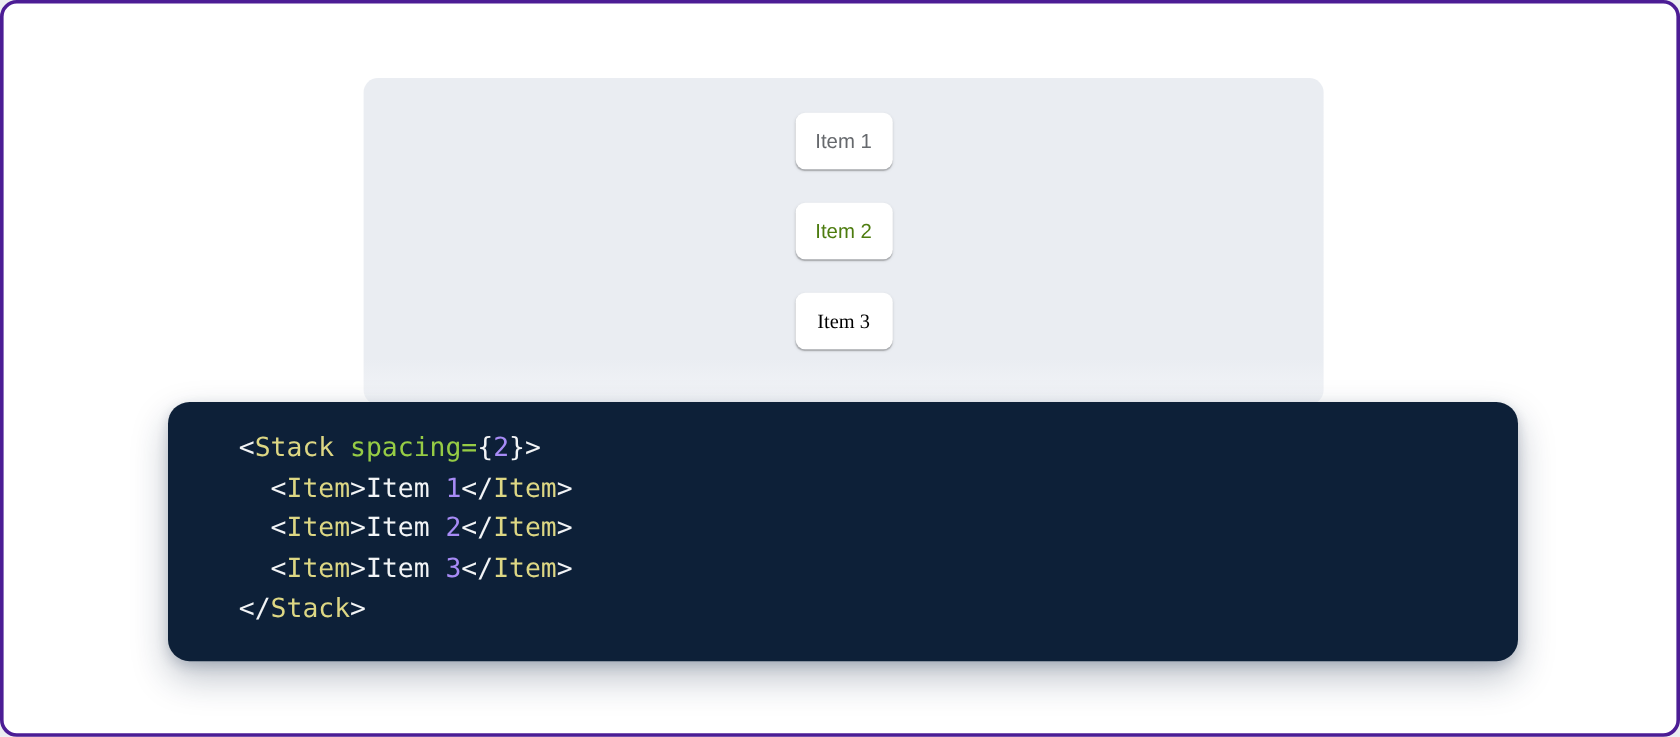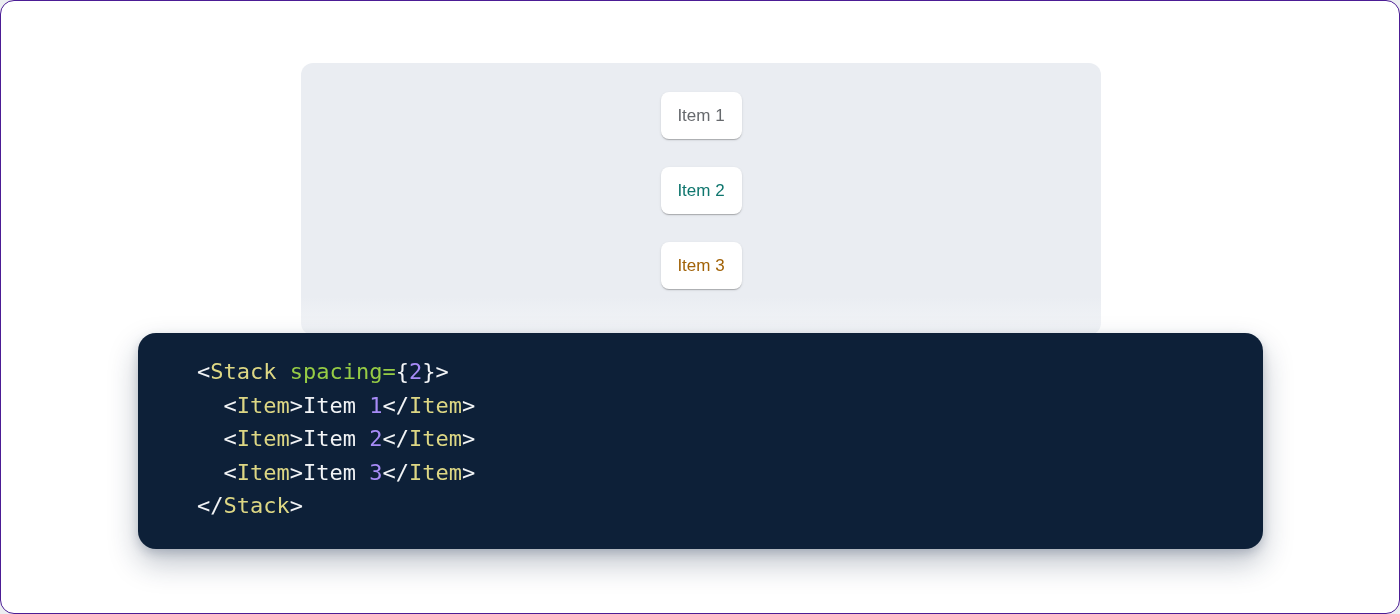--- a/index.html
+++ b/index.html
@@ -7,21 +7,21 @@
   body {
     background: #eceef1;
     font-family: "Liberation Sans", sans-serif;
     position: relative;
     overflow: hidden;
   }
   .frame {
     position: absolute;
     inset: 0;
     background: #ffffff;
-    border: 1px solid #4c1d95;
+    border: 3px solid #4c1d95;
     border-radius: 14px;
   }
   .demo-panel {
     position: absolute;
     left: 300px;
     top: 62px;
     width: 800px;
     height: 272px;
     border-radius: 12px;
     background: linear-gradient(180deg, #eaedf2 0%, #eaedf2 86%, #f3f5f8 100%);
@@ -67,22 +67,22 @@
   .code-line { white-space: pre; margin-left: 29px; }
 </style>
 </head>
 <body>
 
 <div class="frame">
 
   <div class="demo-panel">
     <div class="stack">
         <div class="item-card" style="color: rgb(102, 105, 109);">Item 1</div>
-        <div class="item-card" style="color: #0f766e;">Item 2</div>
-        <div class="item-card" style="color: #a16207;">Item 3</div>
+        <div class="item-card" style="color: #4d7c0f;">Item 2</div>
+        <div class="item-card" style="color: #000000; font-family: Liberation Serif, serif;">Item 3</div>
       </div>
   </div>
 
   <div class="code-block" style="background: rgb(13, 32, 56);">
     <div class="code-lines"><div class="code-line"><span style="color: rgb(242, 244, 246);">&lt;</span><span style="color: rgb(221, 215, 132);">Stack</span><span style="color: rgb(242, 244, 246);"> </span><span style="color: rgb(150, 204, 69);">spacing</span><span style="color: rgb(150, 204, 69);">=</span><span style="color: rgb(242, 244, 246);">{</span><span style="color: rgb(167, 139, 246);">2</span><span style="color: rgb(242, 244, 246);">}</span><span style="color: rgb(242, 244, 246);">&gt;</span></div><div class="code-line"><span style="color: rgb(242, 244, 246);">  </span><span style="color: rgb(242, 244, 246);">&lt;</span><span style="color: rgb(221, 215, 132);">Item</span><span style="color: rgb(242, 244, 246);">&gt;</span><span style="color: rgb(242, 244, 246);">Item </span><span style="color: rgb(167, 139, 246);">1</span><span style="color: rgb(242, 244, 246);">&lt;/</span><span style="color: rgb(221, 215, 132);">Item</span><span style="color: rgb(242, 244, 246);">&gt;</span></div><div class="code-line"><span style="color: rgb(242, 244, 246);">  </span><span style="color: rgb(242, 244, 246);">&lt;</span><span style="color: rgb(221, 215, 132);">Item</span><span style="color: rgb(242, 244, 246);">&gt;</span><span style="color: rgb(242, 244, 246);">Item </span><span style="color: rgb(167, 139, 246);">2</span><span style="color: rgb(242, 244, 246);">&lt;/</span><span style="color: rgb(221, 215, 132);">Item</span><span style="color: rgb(242, 244, 246);">&gt;</span></div><div class="code-line"><span style="color: rgb(242, 244, 246);">  </span><span style="color: rgb(242, 244, 246);">&lt;</span><span style="color: rgb(221, 215, 132);">Item</span><span style="color: rgb(242, 244, 246);">&gt;</span><span style="color: rgb(242, 244, 246);">Item </span><span style="color: rgb(167, 139, 246);">3</span><span style="color: rgb(242, 244, 246);">&lt;/</span><span style="color: rgb(221, 215, 132);">Item</span><span style="color: rgb(242, 244, 246);">&gt;</span></div><div class="code-line"><span style="color: rgb(242, 244, 246);">&lt;/</span><span style="color: rgb(221, 215, 132);">Stack</span><span style="color: rgb(242, 244, 246);">&gt;</span></div></div>
   </div>
 
 </div>
 
 </body></html>

